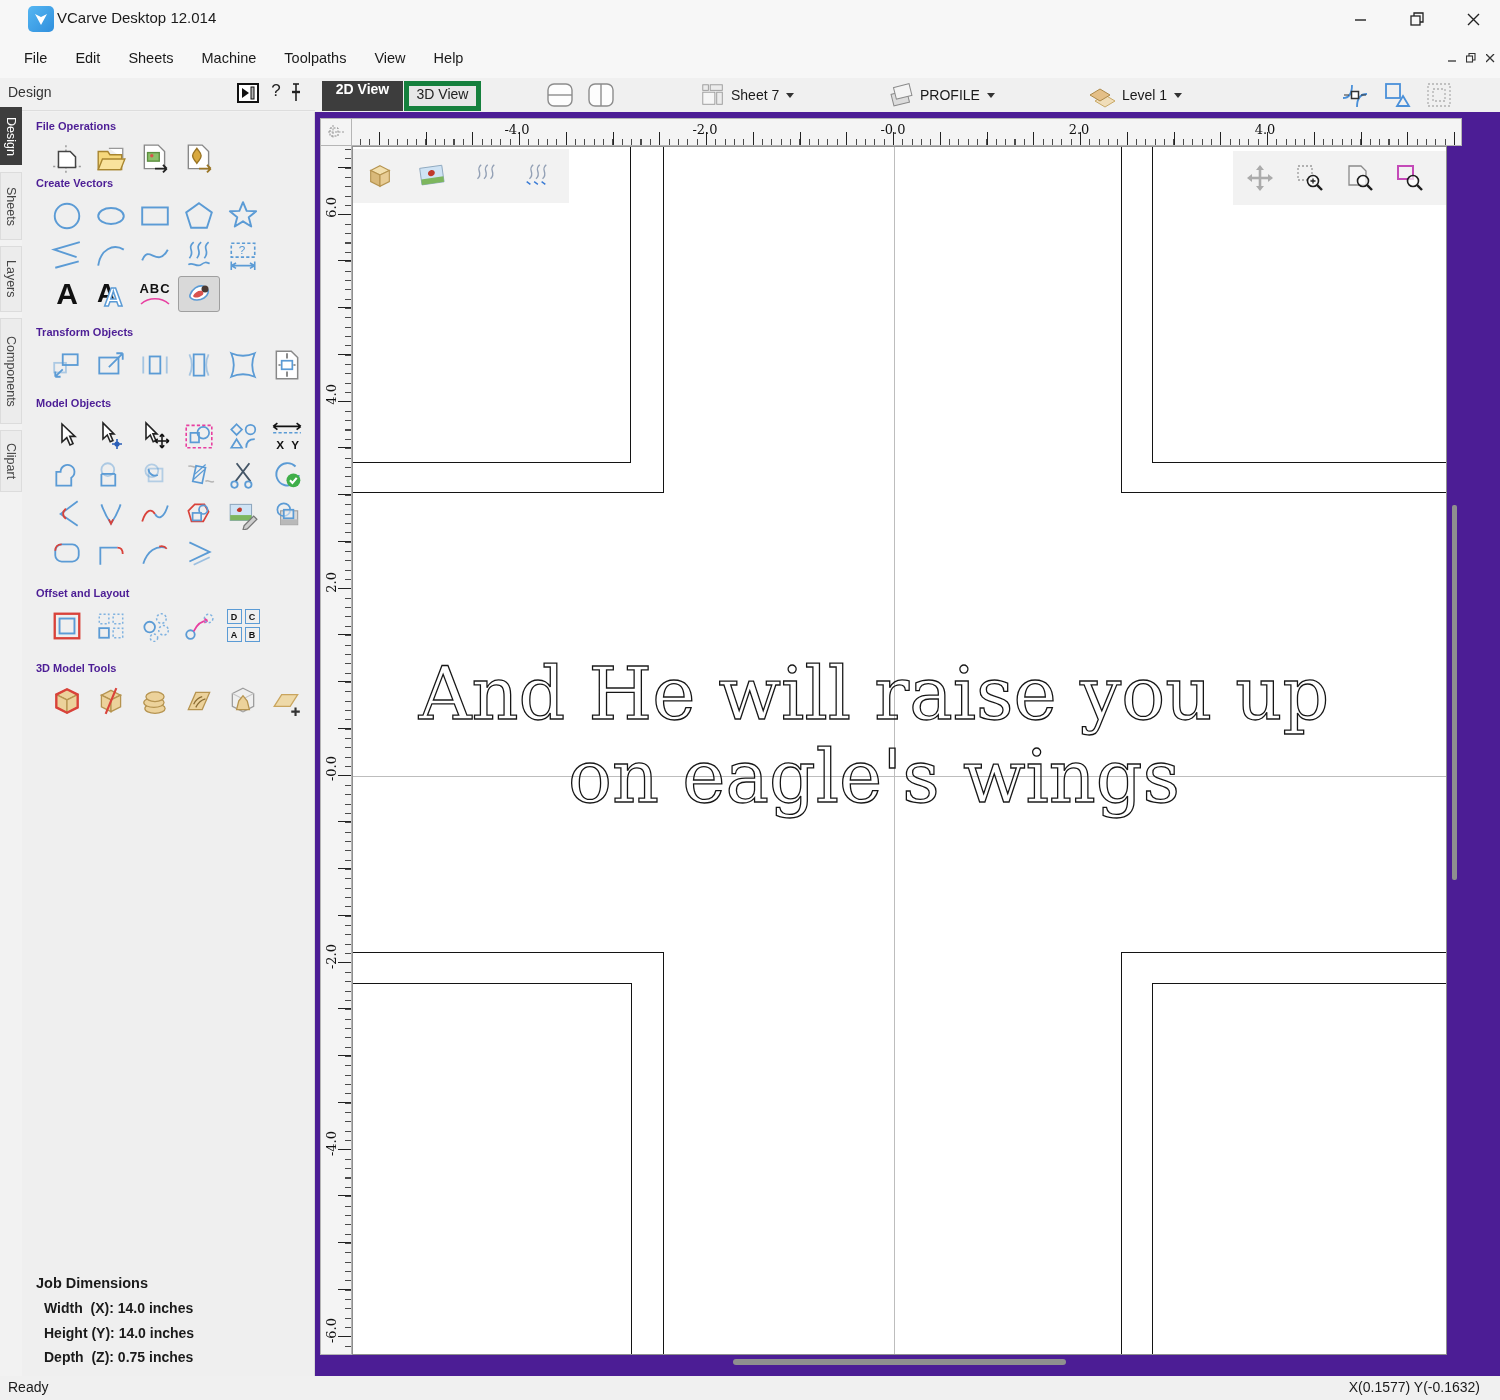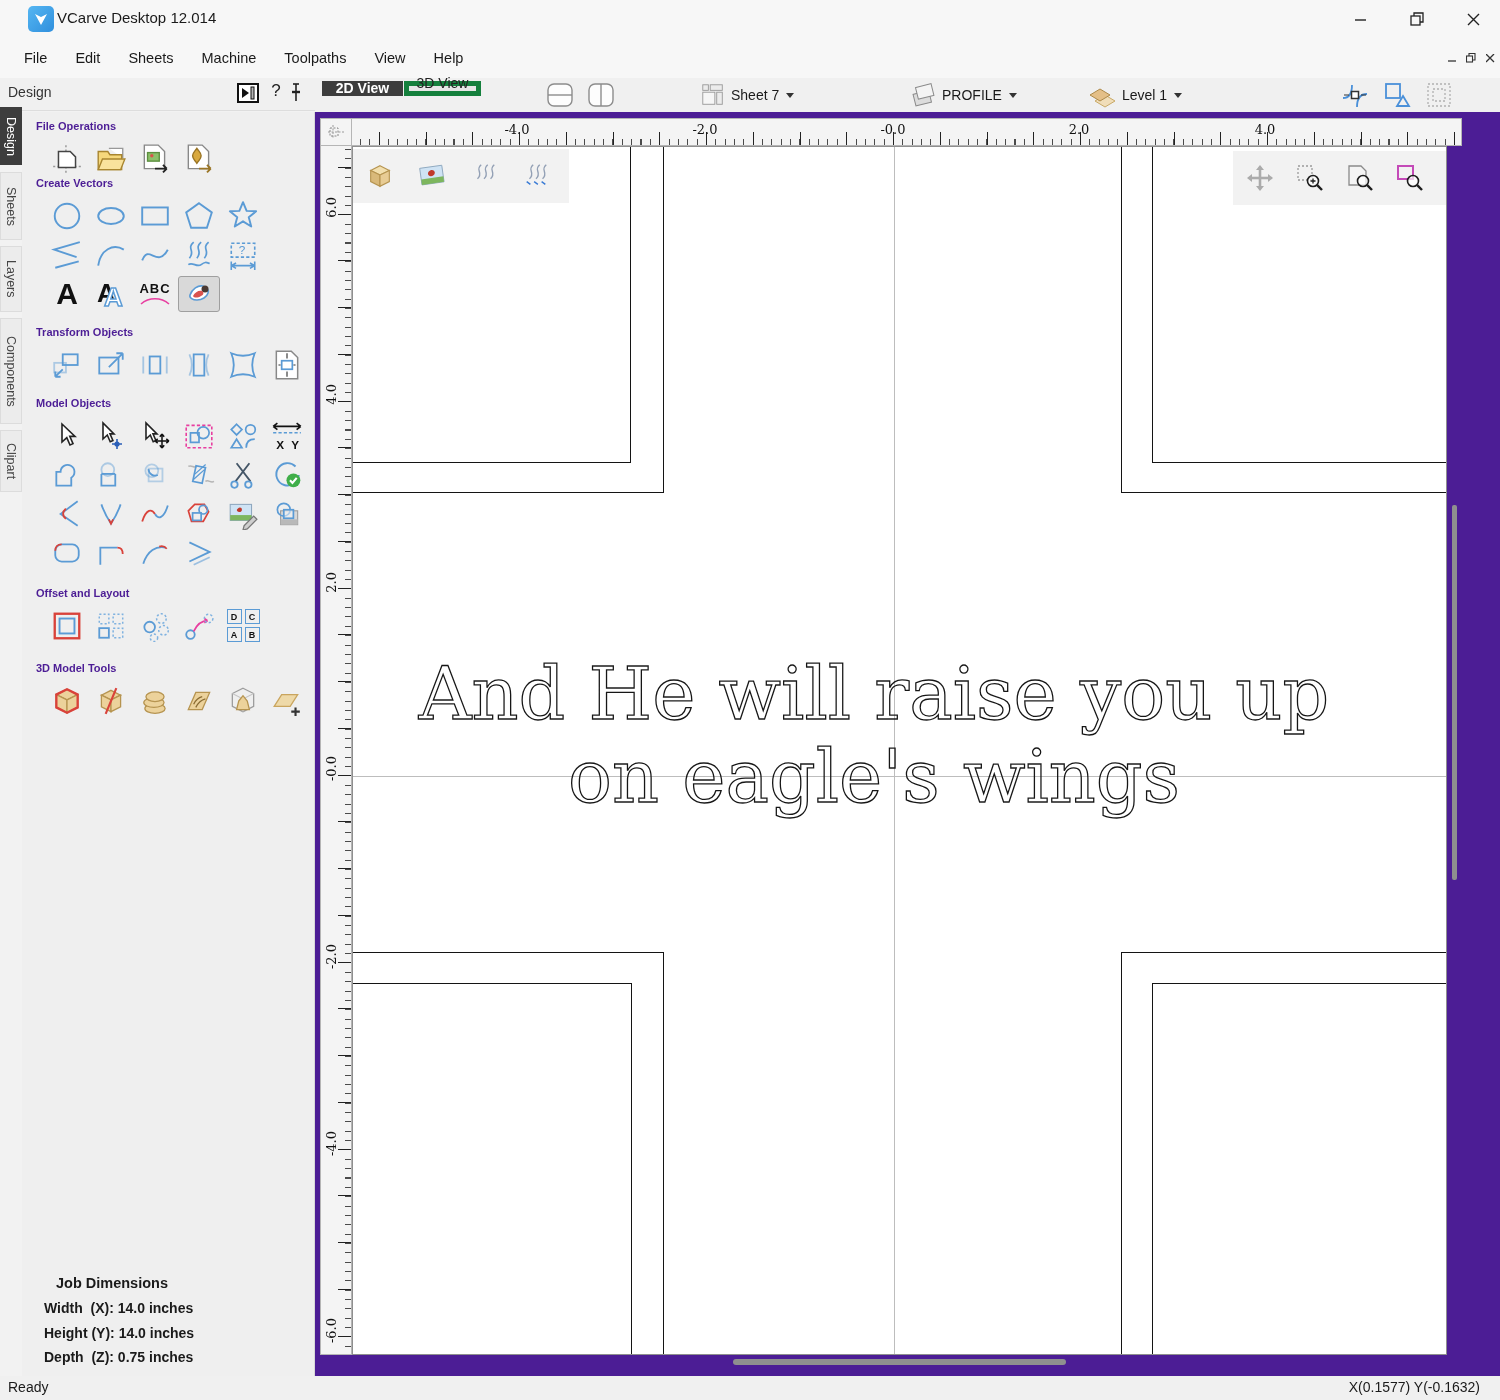--- a/index.html
+++ b/index.html
@@ -22,21 +22,21 @@
   #doc-min{ left:1444px; } #doc-restore{ left:1463px; } #doc-close{ left:1482px; }
 
   
   #design-header { position:absolute; left:0; top:78px; width:315px; height:33px; background:#f0f0f0; border-bottom:1px solid #dddddd; }
   #design-header-label { position:absolute; left:8px; top:6px; font-size:14px; color:#333; }
   #collapse-btn { position:absolute; left:236px; top:4px; }
   #help-btn { position:absolute; left:266px; top:3px; font-size:17px; color:#222; width:20px; text-align:center; }
   #pin-btn { position:absolute; left:288px; top:4px; }
 
   #toolbar { position:absolute; left:315px; top:78px; width:1185px; height:34px; background:#f0f0f0; }
-  .view-tab { position:absolute; top:3px; height:15px; display:flex; align-items:flex-end; justify-content:center; font-size:14px; }
+  .view-tab { position:absolute; top:3px; height:30px; display:flex; align-items:flex-start; justify-content:center; font-size:14px; }
   #tab-2d { left:7px; width:81px; background:#3d3d3d; color:#fff; font-weight:bold; }
   #tab-3d { left:89px; width:77px; background:#e7e7e7; color:#222; border:5px solid #15803d; }
   .tb-icon { position:absolute; top:3px; width:30px; height:28px; display:flex; align-items:center; justify-content:center; }
   .tb-group { position:absolute; top:3px; height:28px; display:flex; align-items:center; gap:5px; font-size:14px; }
   .caret { width:0; height:0; border-left:4.5px solid transparent; border-right:4.5px solid transparent; border-top:5px solid #333; margin-left:2px; }
 
   #toolpaths-tab { position:absolute; left:1462px; top:114px; width:34px; height:96px; background:#ececec; border:1px solid #d5d5d5;
                    writing-mode:vertical-rl; display:flex; align-items:center; padding-top:8px; font-size:13.5px; color:#222; }
 
   
@@ -56,21 +56,21 @@
   .outA .a1 { position:absolute; left:2px; top:0; font:bold 26px "Liberation Sans",sans-serif; color:#111; }
   .outA .a2 { position:absolute; left:9px; top:4px; font:bold 26px "Liberation Sans",sans-serif; color:#fff; -webkit-text-stroke:1.5px #5b9bd5; }
   .abc-wrap { display:flex; flex-direction:column; align-items:center; }
   .abc-txt { font:bold 13px "Liberation Sans",sans-serif; letter-spacing:1px; color:#111; }
   .nest-grid { display:grid; grid-template-columns:15px 15px; grid-template-rows:15px 15px; gap:3px; }
   .nest-cell { border:1.6px solid #5b9bd5; font:bold 9px "Liberation Sans",sans-serif; color:#111; display:flex; align-items:center; justify-content:center; }
 
   #job-dims { position:absolute; left:14px; top:1158px; width:260px; }
   #job-dims .jd-title { font-size:14.5px; font-weight:bold; }
   #job-dims .jd-line { font-size:14px; font-weight:bold; margin-left:8px; line-height:24.5px; white-space:pre; }
-  #job-dims .jd-title { line-height:26px;margin-left:20px; }
+  #job-dims .jd-title { line-height:26px; }
 
   
   #canvas-region { position:absolute; left:315px; top:112px; width:1185px; height:1264px; background:#4c1d95; }
   #ruler-corner { position:absolute; left:5px; top:6px; width:32px; height:28px; background:#f4f4f4; border:1px solid #b5b5b5; display:flex; align-items:center; justify-content:center; }
   #h-ruler { position:absolute; left:37px; top:6px; width:1110px; height:28px; background:#f4f4f4; border:1px solid #b5b5b5; border-left:none;
     background-image:
       repeating-linear-gradient(to right,#222 0 1px,transparent 1px 46.75px),
       repeating-linear-gradient(to right,#4a4a4a 0 1px,transparent 1px 9.35px);
     background-size:100% 13px,100% 6px;
     background-position:26.75px 100%,8px 100%;
@@ -208,21 +208,21 @@
           <rect x="3" y="11" width="13" height="13" fill="#f6f6f6"></rect>
           <rect x="3" y="3" width="6" height="6"></rect>
           <rect x="11" y="3" width="13" height="6"></rect>
           <rect x="18" y="11" width="6" height="13"></rect>
         </g>
     </svg>
     <span>Sheet 7</span>
     <span class="caret"></span>
   </div>
 
-  <div class="tb-group" style="left:594px;">
+  <div class="tb-group" style="left:572px;">
     <svg width="28" height="28" viewBox="0 0 28 28">
       <g transform="rotate(-14 14 16)">
           <rect x="5" y="11" width="16" height="12" fill="#dcdcdc" stroke="#8a8a8a"></rect>
           <rect x="9" y="5" width="16" height="12" fill="#f4f4f4" stroke="#8a8a8a"></rect>
         </g>
     </svg>
     <span>PROFILE</span>
     <span class="caret"></span>
   </div>
 

